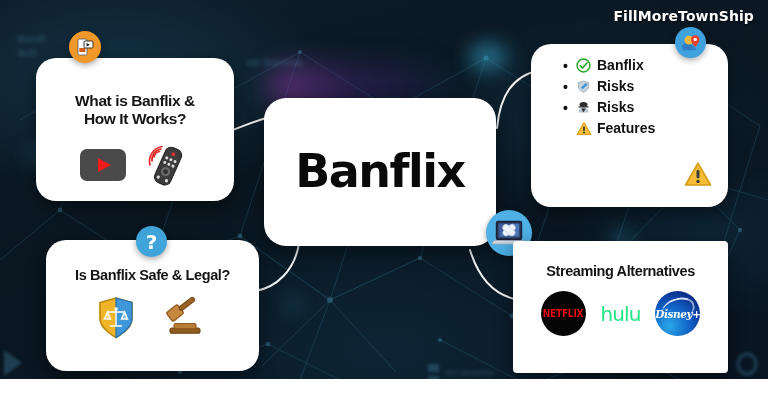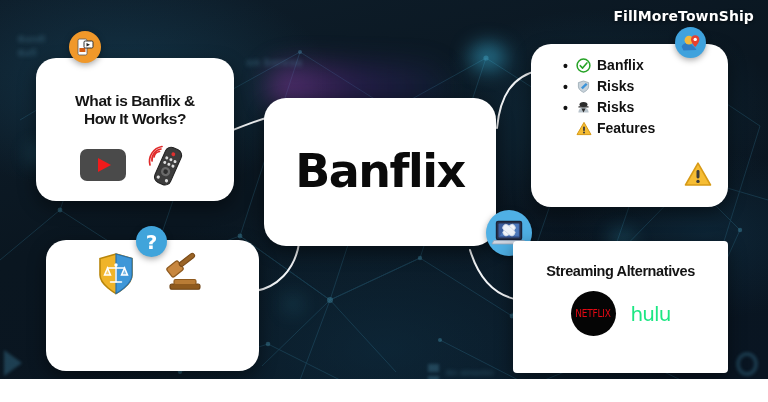--- a/index.html
+++ b/index.html
@@ -216,21 +216,21 @@
   
   .logo-netflix {
     width: 45px; height: 45px;
     border-radius: 50%;
     background: #050505;
     display: flex; align-items: center; justify-content: center;
   }
   .logo-netflix span {
     color: #e50914;
     font-size: 9px;
-    font-weight: 400;
+    font-weight: 700;
     letter-spacing: -.2px;
     font-family: "DejaVu Sans", sans-serif;
     transform: scaleY(1.08);
   }
   .logo-hulu {
     color: #1ce783;
     font-size: 20px;
     font-weight: 400;
     letter-spacing: -.9px;
     font-family: "DejaVu Sans", sans-serif;
@@ -511,20 +511,21 @@
         <rect x="11" y="12" width="14" height="6.4" rx="3.2" fill="#f2f5fa" stroke="#cdd6e4" stroke-width="0.8"></rect>
         <line x1="18" y1="12" x2="18" y2="18.4" stroke="#cdd6e4" stroke-width="0.9"></line>
       </g>
       <g transform="rotate(40 18 15)">
         <rect x="11" y="12" width="14" height="6.4" rx="3.2" fill="#eef2f9" stroke="#cdd6e4" stroke-width="0.8"></rect>
       </g>
     </svg>
   </div>
 
   <div class="card" id="card-safe">
+    <div class="card-title">Is Banflix Safe &amp; Legal?</div>
     <div class="emoji-row">
       <span>
         <svg width="38" height="44" viewBox="0 0 38 44">
           <path d="M19 2 L35 6.5 L35 23 C35 33 19 41.5 19 41.5 C19 41.5 3 33 3 23 L3 6.5 Z" fill="#f0b429" stroke="#b8860b" stroke-width="1.6"></path>
           <path d="M19 2 L35 6.5 L35 23 C35 33 19 41.5 19 41.5 Z" fill="#3e97d8" stroke="#2a6fa8" stroke-width="1.2"></path>
           <g stroke="#ffffff" stroke-width="1.5" fill="none" stroke-linecap="round">
             <line x1="19" y1="13" x2="19" y2="30"></line>
             <line x1="10.5" y1="16" x2="27.5" y2="16"></line>
             <path d="M10.5 16 L7.5 23 L13.5 23 Z" fill="rgba(255,255,255,.35)"></path>
             <path d="M27.5 16 L24.5 23 L30.5 23 Z" fill="rgba(255,255,255,.35)"></path>
@@ -550,16 +551,19 @@
     <span>?</span>
   </div>
 
   <div class="card" id="card-stream">
     <div class="card-title">Streaming Alternatives</div>
     <div class="logo-row">
       <span class="logo-netflix">
         <span>NETFLIX</span>
       </span>
       <span class="logo-hulu">hulu</span>
+      <span class="logo-disney">
+        <span>Disney+</span>
+      </span>
     </div>
   </div>
 
 </div>
 
 </body></html>

